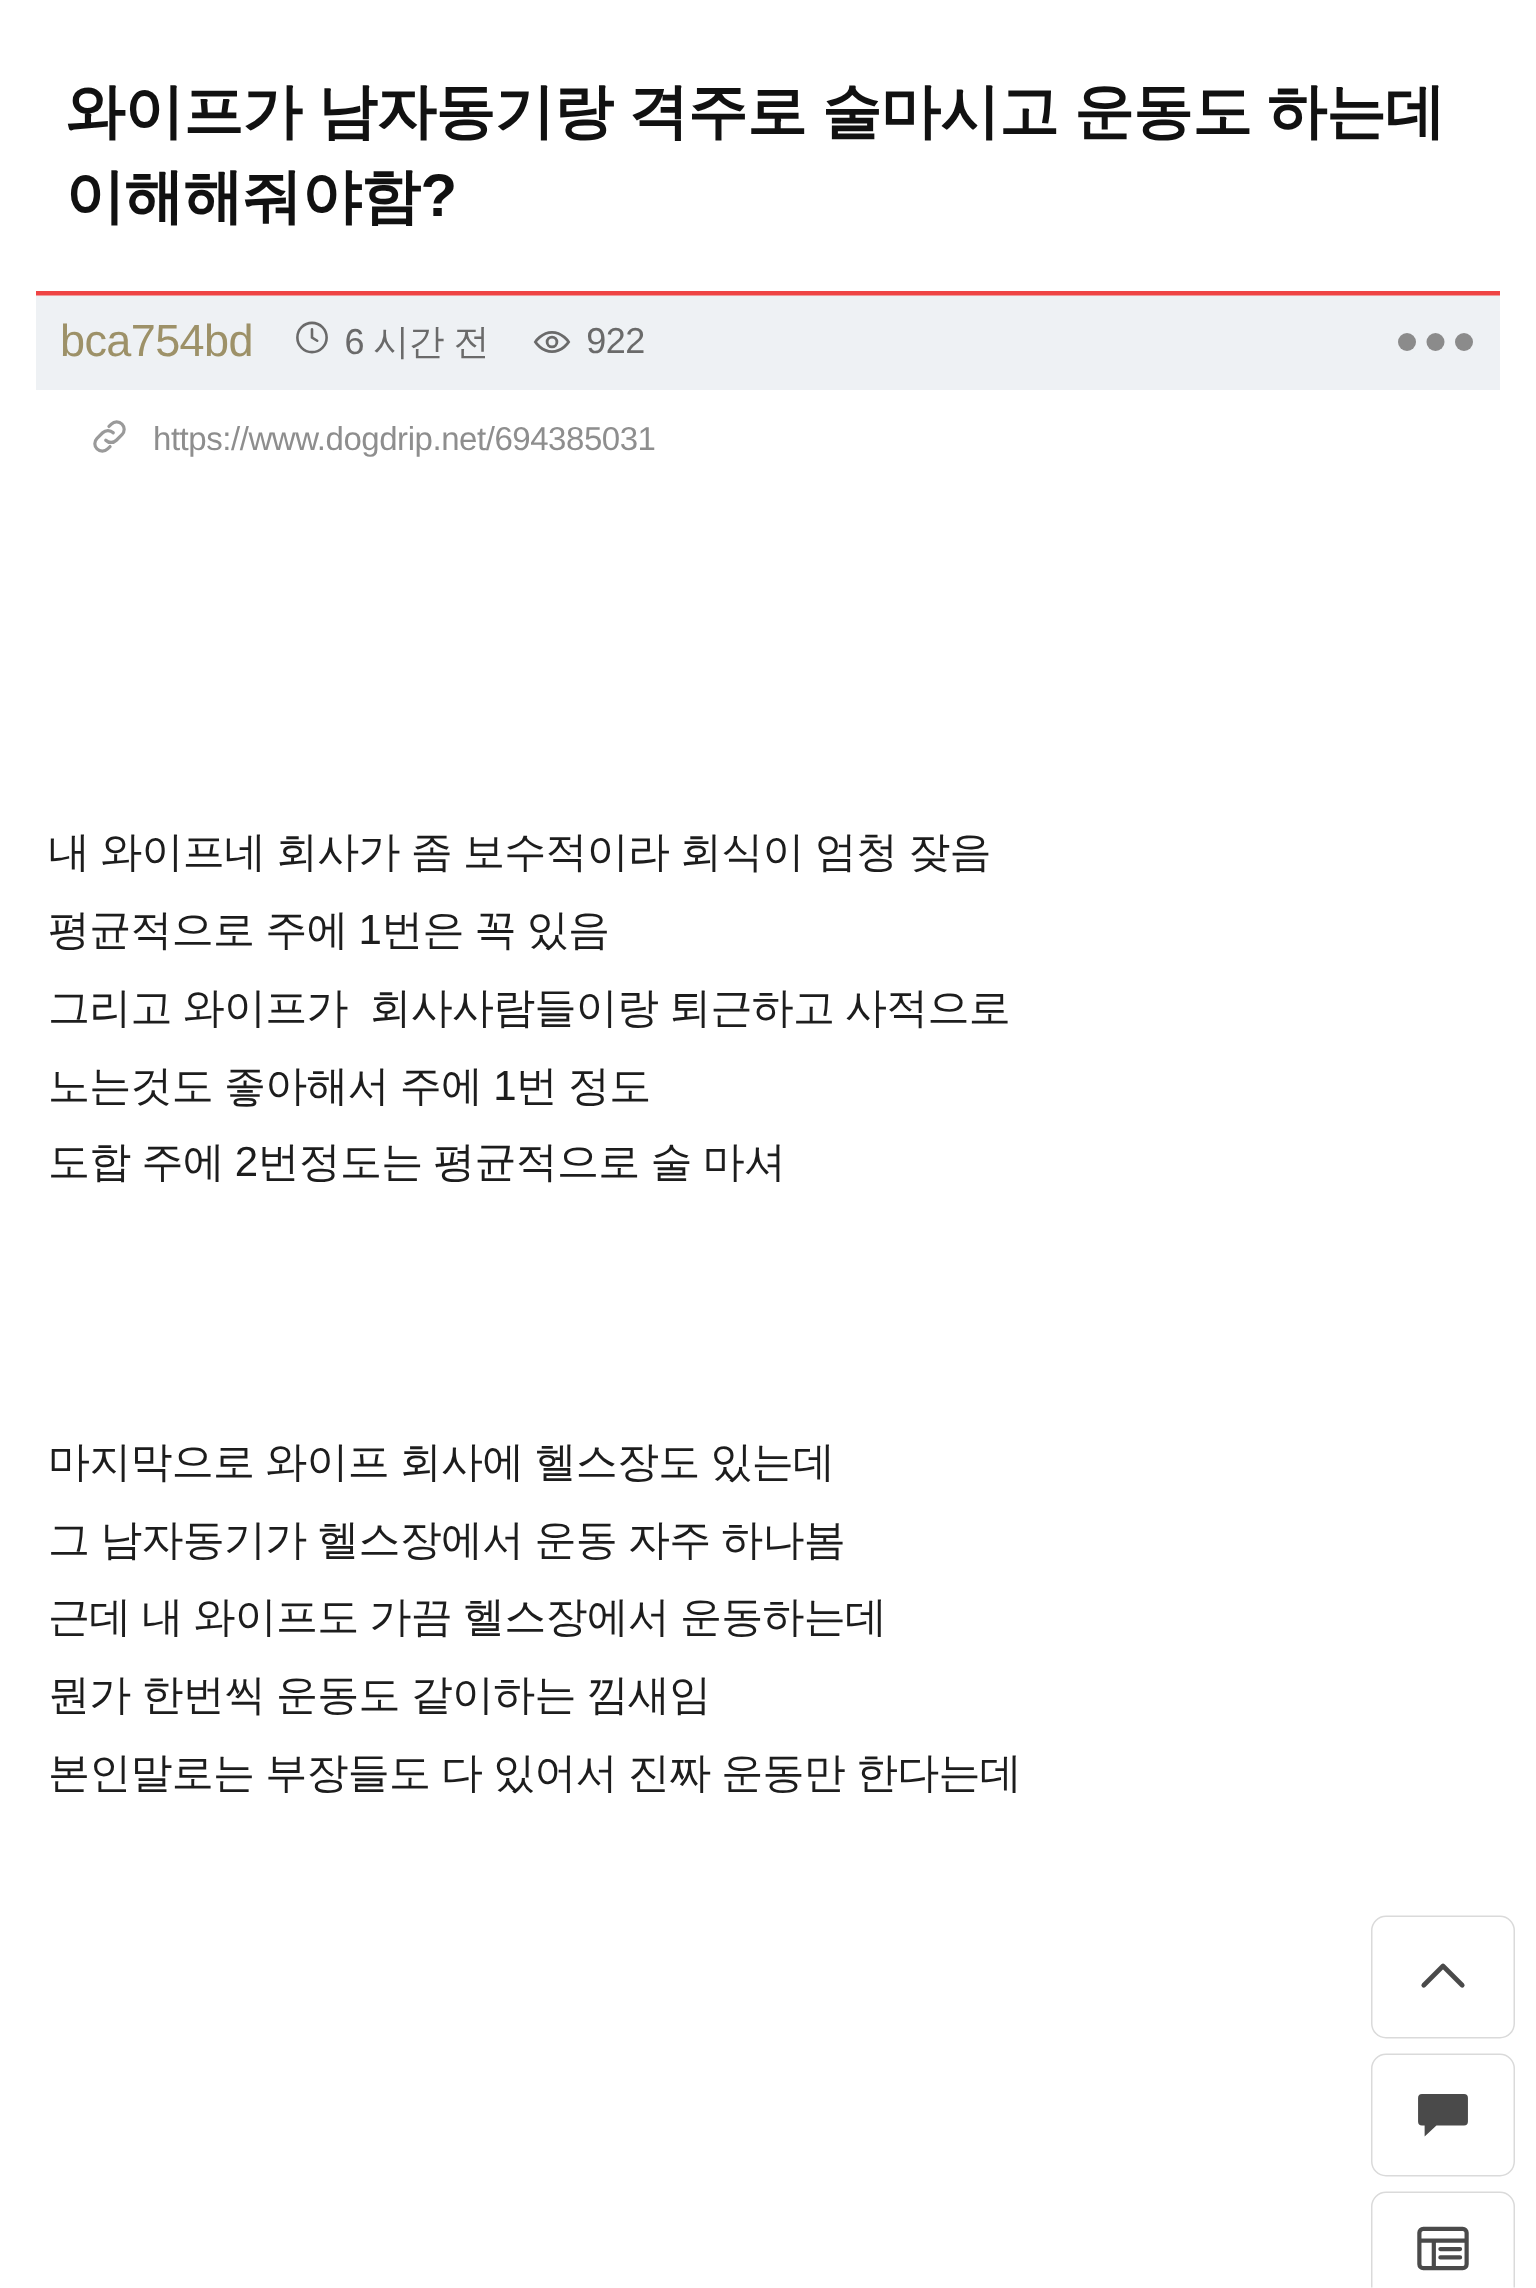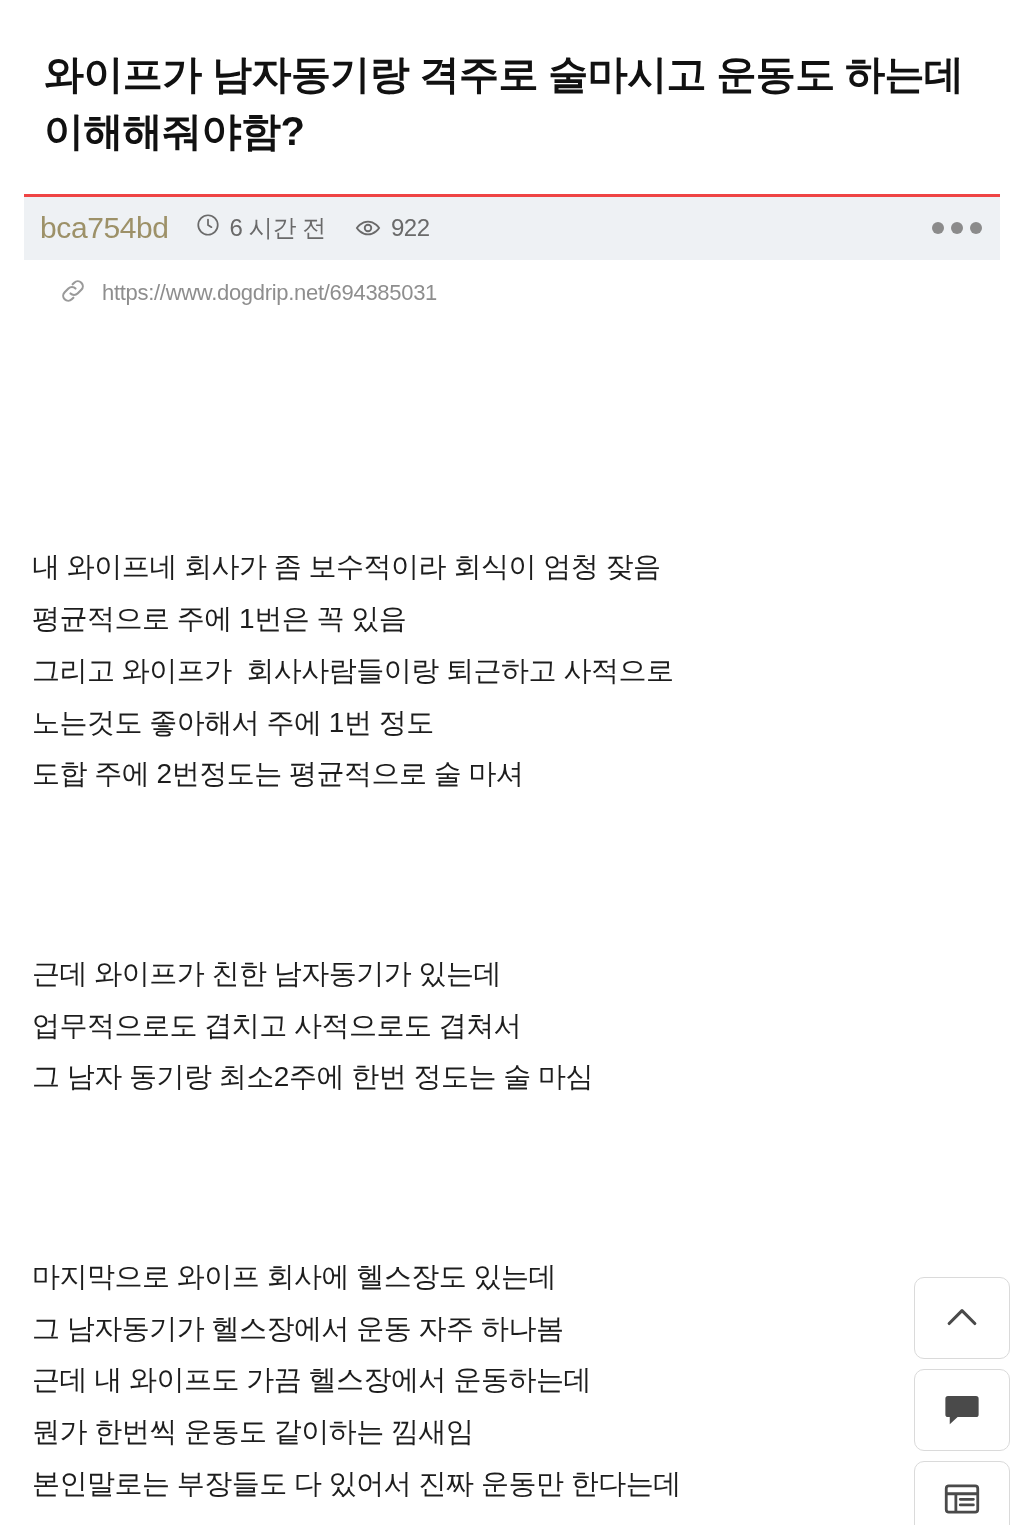--- a/index.html
+++ b/index.html
@@ -175,23 +175,20 @@
     </span>
     <span class="url-text">https://www.dogdrip.net/694385031</span>
   </div>
 
   <div class="post-body">
     <p class="para">내 와이프네 회사가 좀 보수적이라 회식이 엄청 잦음
 평균적으로 주에 1번은 꼭 있음
 그리고 와이프가  회사사람들이랑 퇴근하고 사적으로
 노는것도 좋아해서 주에 1번 정도
 도합 주에 2번정도는 평균적으로 술 마셔</p>
-    <p class="para">근데 와이프가 친한 남자동기가 있는데
-업무적으로도 겹치고 사적으로도 겹쳐서
-그 남자 동기랑 최소2주에 한번 정도는 술 마심</p>
     <p class="para">마지막으로 와이프 회사에 헬스장도 있는데
 그 남자동기가 헬스장에서 운동 자주 하나봄
 근데 내 와이프도 가끔 헬스장에서 운동하는데
 뭔가 한번씩 운동도 같이하는 낌새임
 본인말로는 부장들도 다 있어서 진짜 운동만 한다는데</p>
     
   </div>
 
   <div class="float-stack">
     <div class="float-btn">

